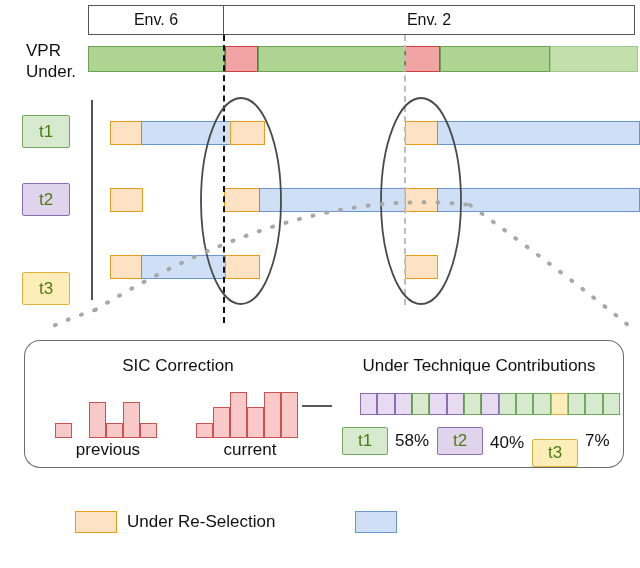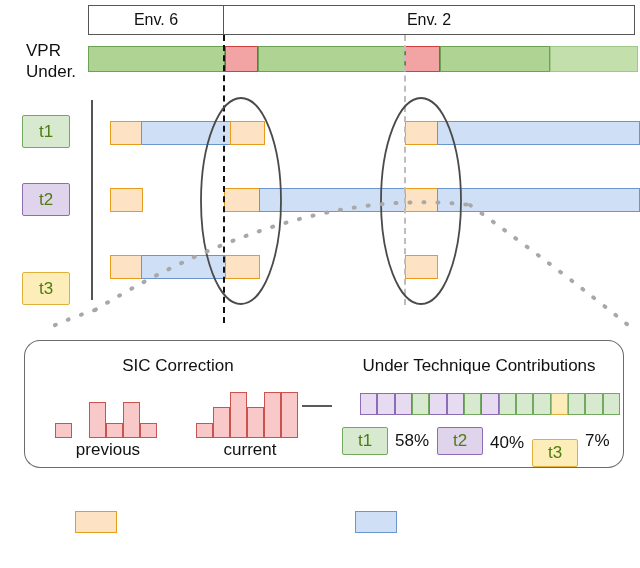--- a/index.html
+++ b/index.html
@@ -224,16 +224,17 @@
     </div>
     <div class="pct" style="margin: 4px 8px 0px 7px;">40%</div>
     <div class="chip chip-t3" style="width: 46px; height: 28px; flex: 0 0 auto;">
       <span>t3</span>
     </div>
     <div class="pct" style="margin: 0px 8px 0px 7px;">7%</div>
   </div>
 
 <div class="abs" style="left:75px;top:511px;display:flex;align-items:center;gap:10px;">
   <span class="legend-swatch" style="width:42px;height:22px;background:#fde3c4;border-color:#e89c1b;"></span>
+  <span class="legend-text">Under Re-Selection</span>
 </div>
 <div class="abs" style="left:355px;top:511px;display:flex;align-items:center;gap:10px;">
   <span class="legend-swatch" style="width:42px;height:22px;background:#cfe0f6;border-color:#6b96cc;"></span>
 </div>
 
 </body></html>

